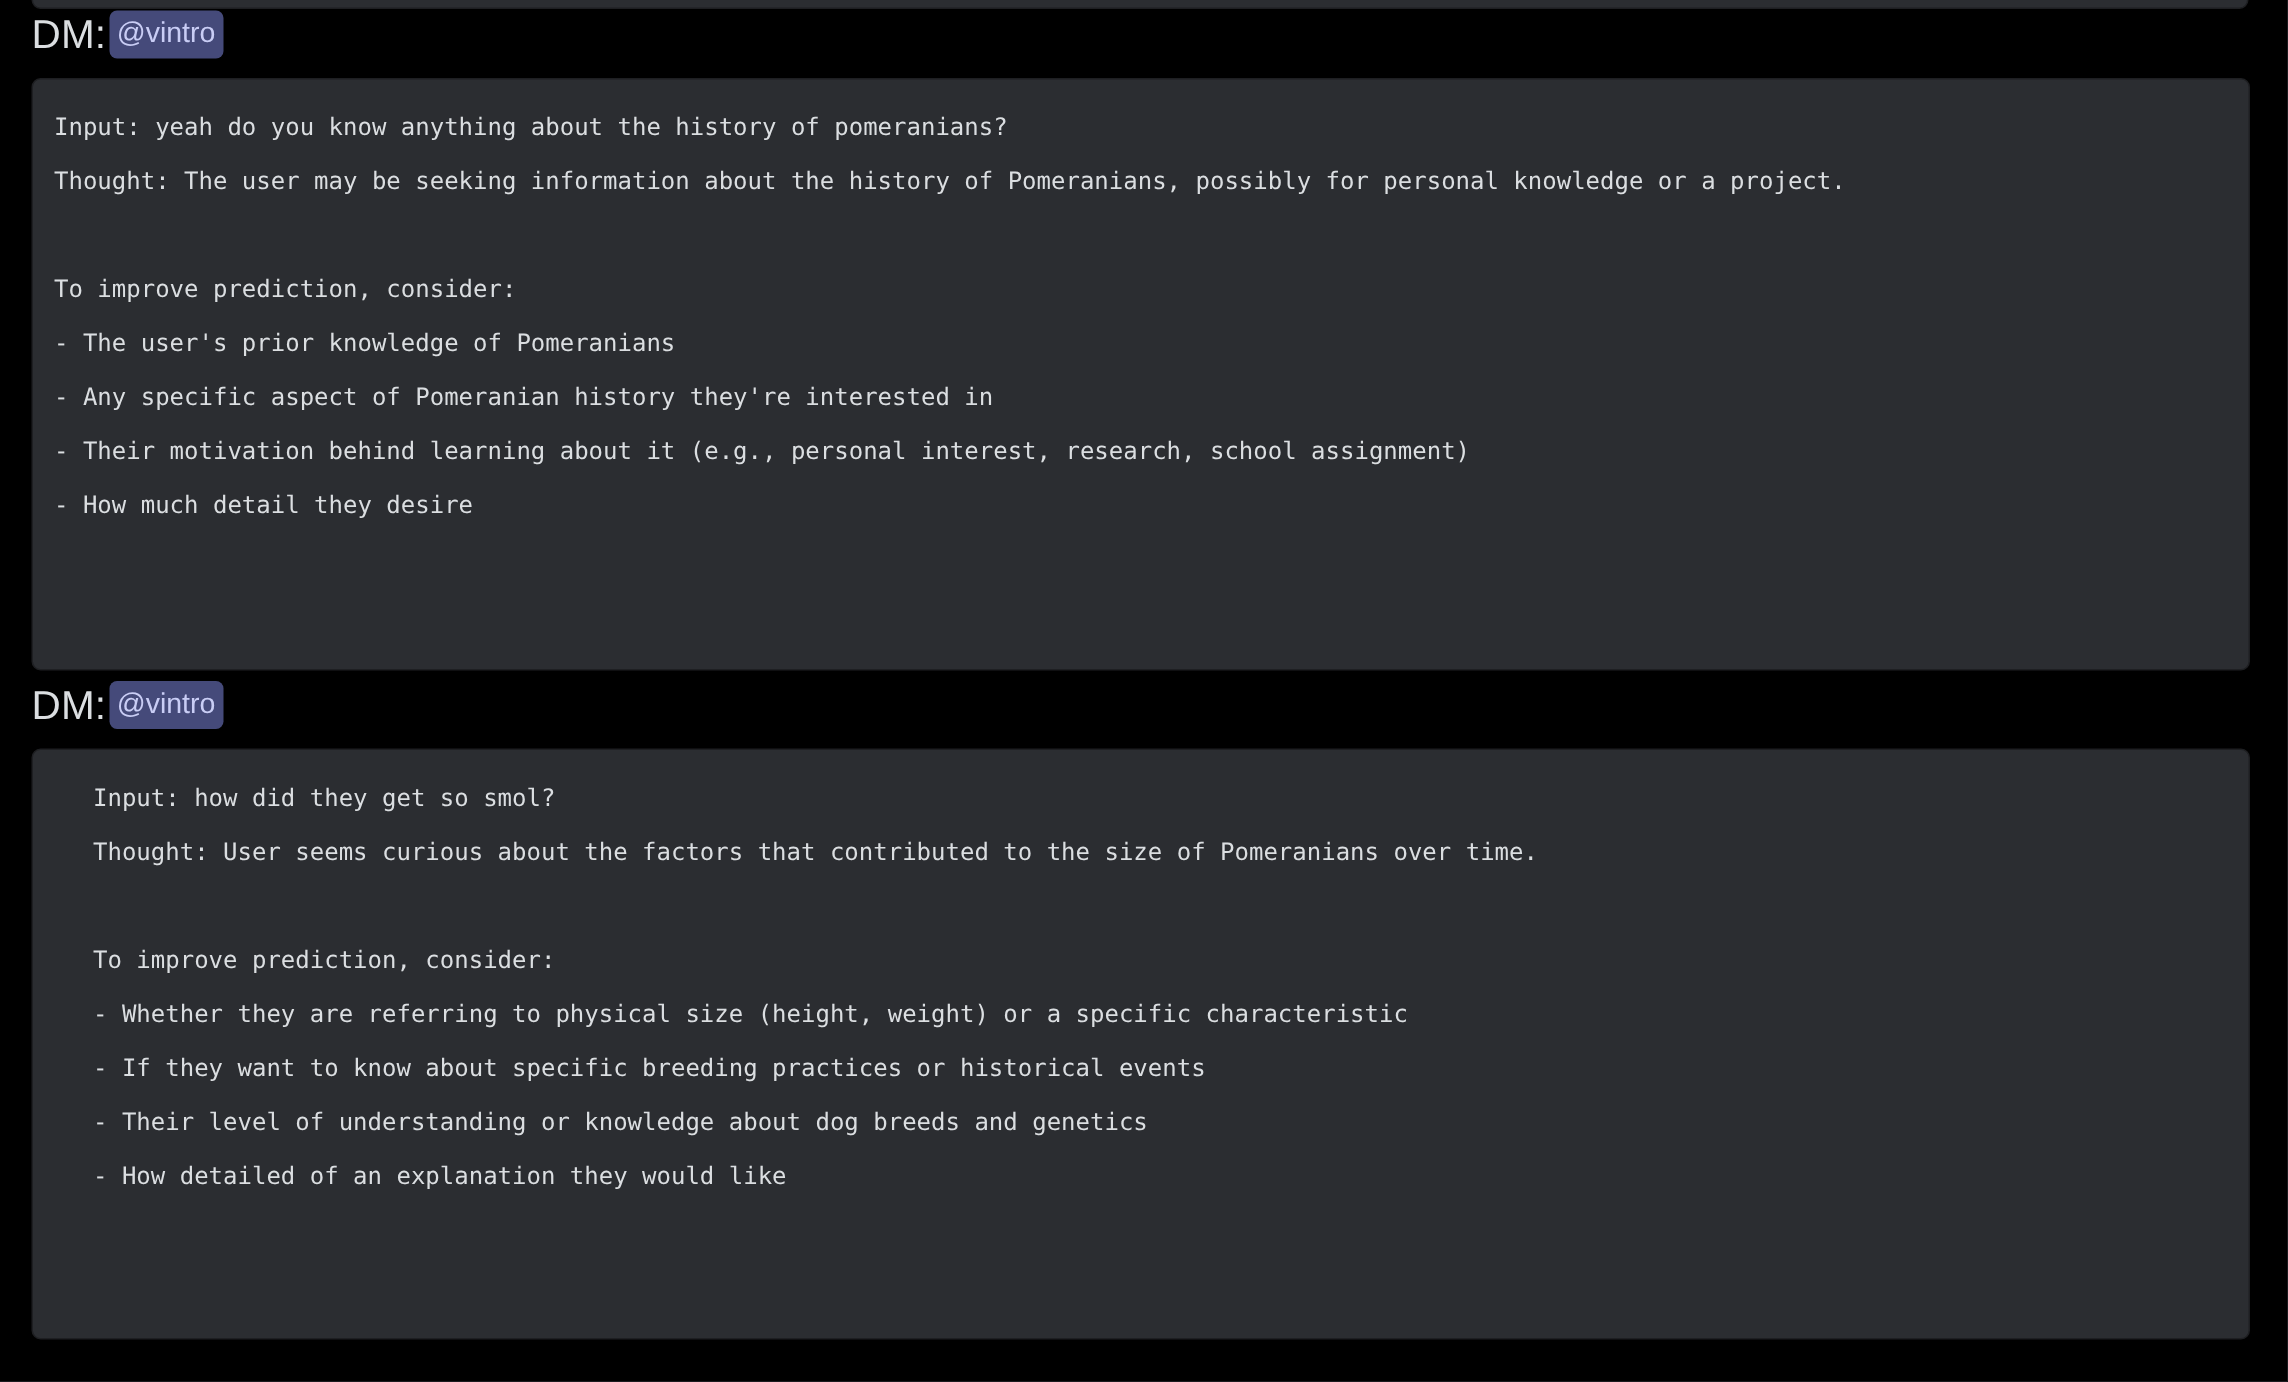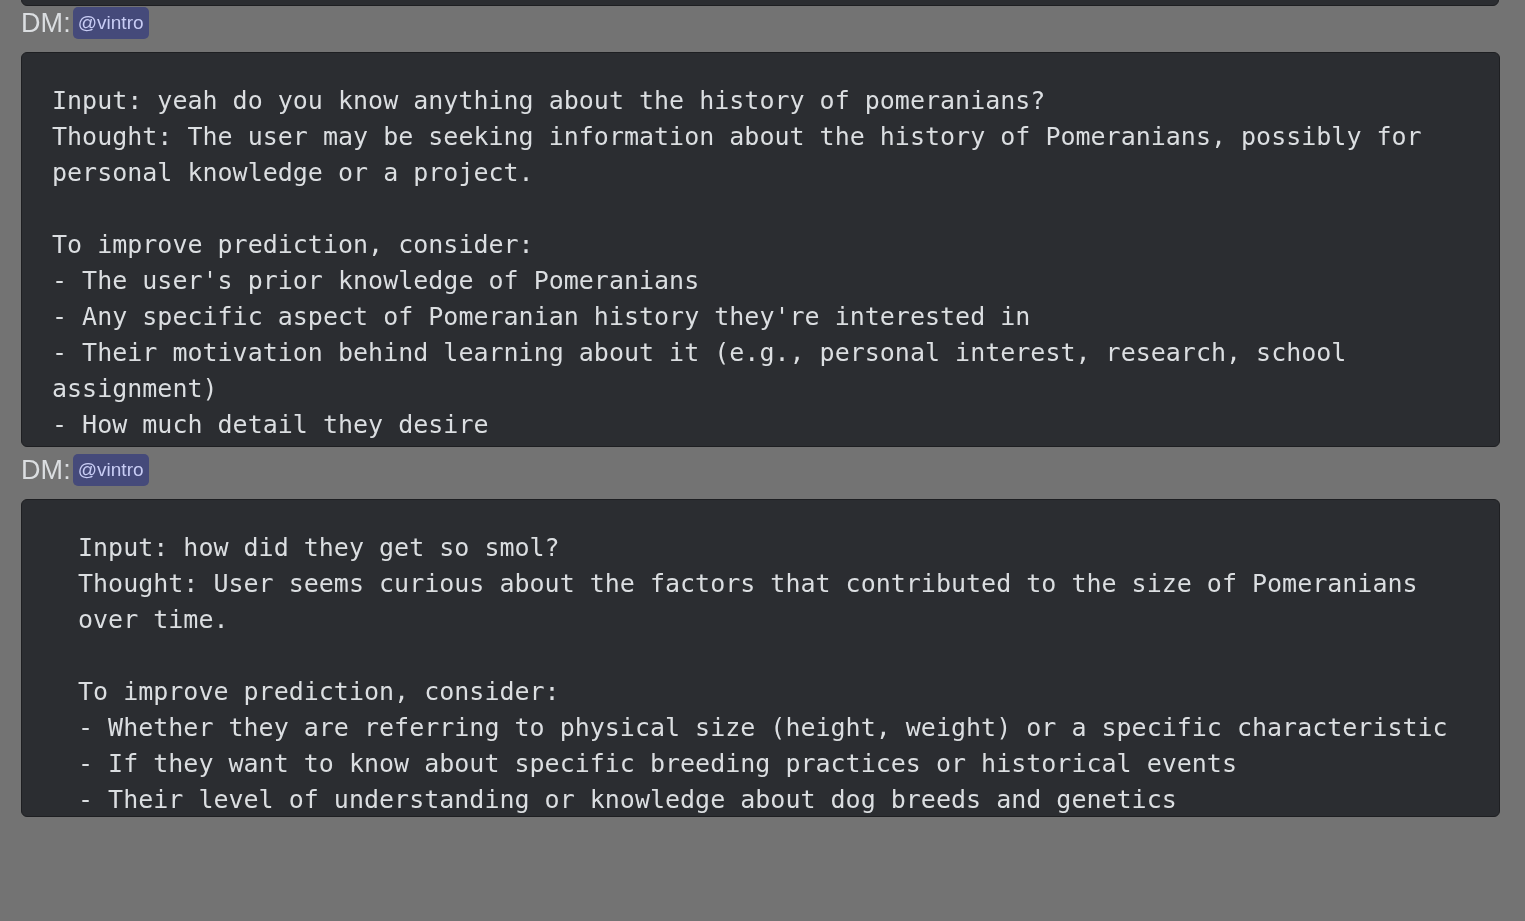--- a/index.html
+++ b/index.html
@@ -11,21 +11,21 @@
     width: 1525px;
     height: 921px;
     overflow: hidden;
     font-family: "Liberation Sans", sans-serif;
   }
 
   .app {
     position: relative;
     width: 1525px;
     height: 921px;
-    background: #737373;
+    background: #000000;
     overflow: hidden;
   }
 
   
   .prev-block-edge {
     position: absolute;
     left: 21px;
     top: -14px;
     width: 1478px;
     height: 20px;
@@ -74,32 +74,32 @@
     margin: 6px 25px 0 21px;
     background: #2b2d31;
     border: 1px solid #1e1f22;
     border-radius: 6px;
     box-sizing: border-box;
     padding: 14px 12px 14px 14px;
     overflow: hidden;
   }
 
   .code-text {
-    margin: 16px;
+    margin: 0;
     color: #dbdee1;
     font-family: "DejaVu Sans Mono", "Liberation Mono", monospace;
-    font-size: 25px;
+    font-size: 16px;
     line-height: 36px;
     white-space: pre-wrap;
     word-break: break-word;
     letter-spacing: 0px;
   }
 
   .block-one { height: 395px; }
-  .block-two { height: 318px; padding-left: 40px; }
+  .block-two { height: 394px; padding-left: 40px; }
 </style>
 </head>
 <body>
 
 <div class="app">
 
   <div class="prev-block-edge"></div>
 
   <div class="stream">
 

